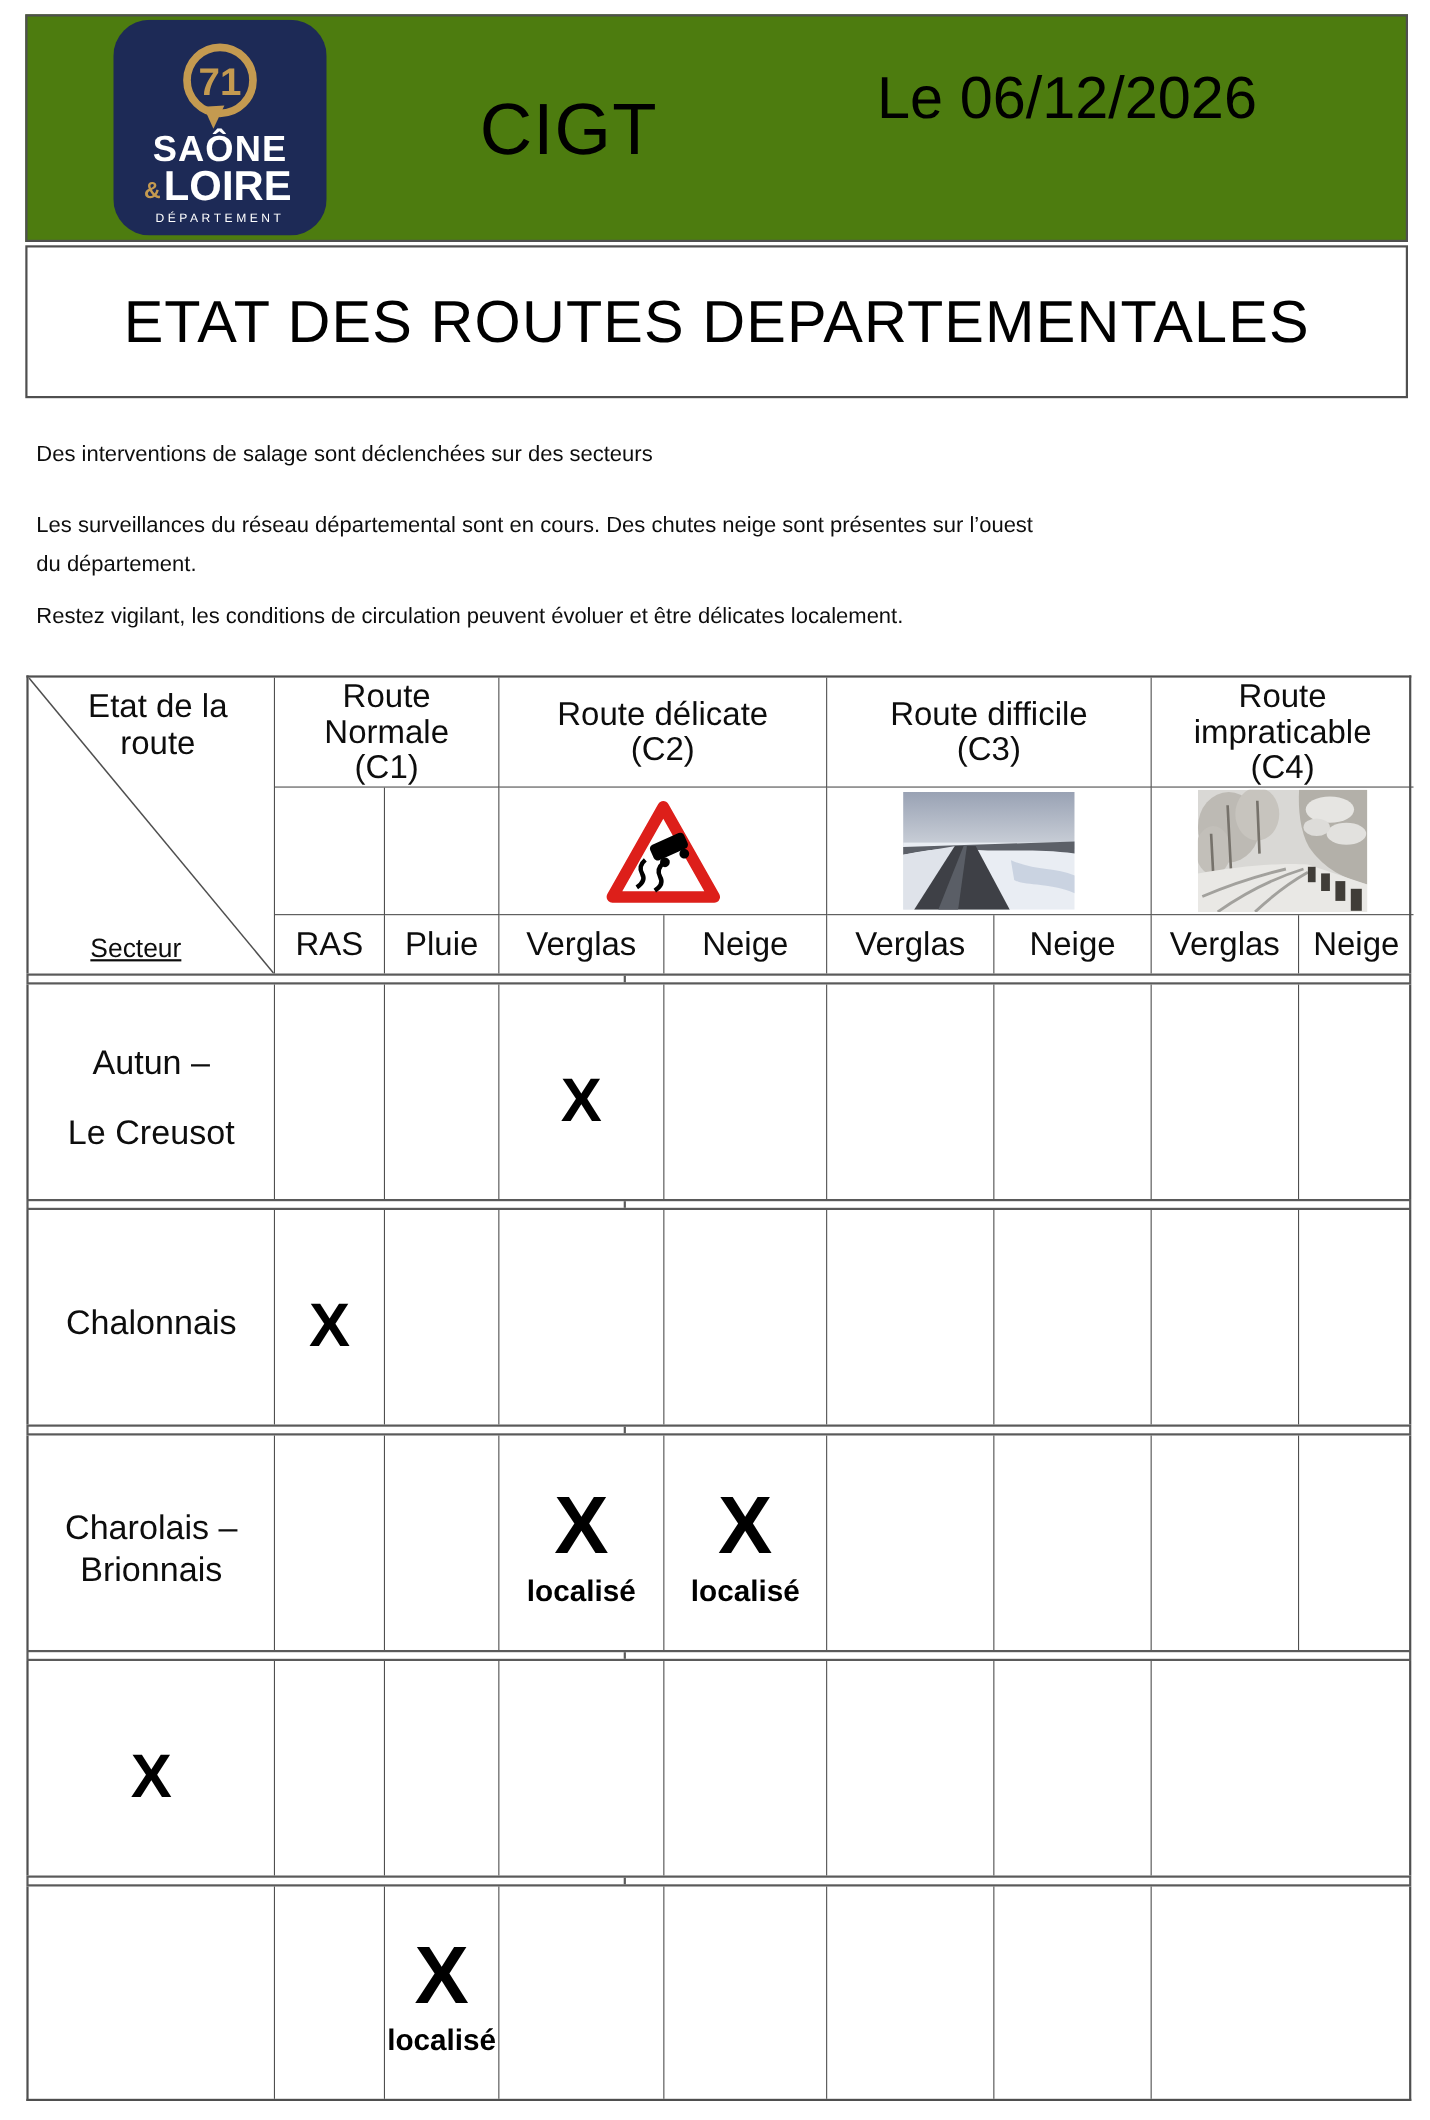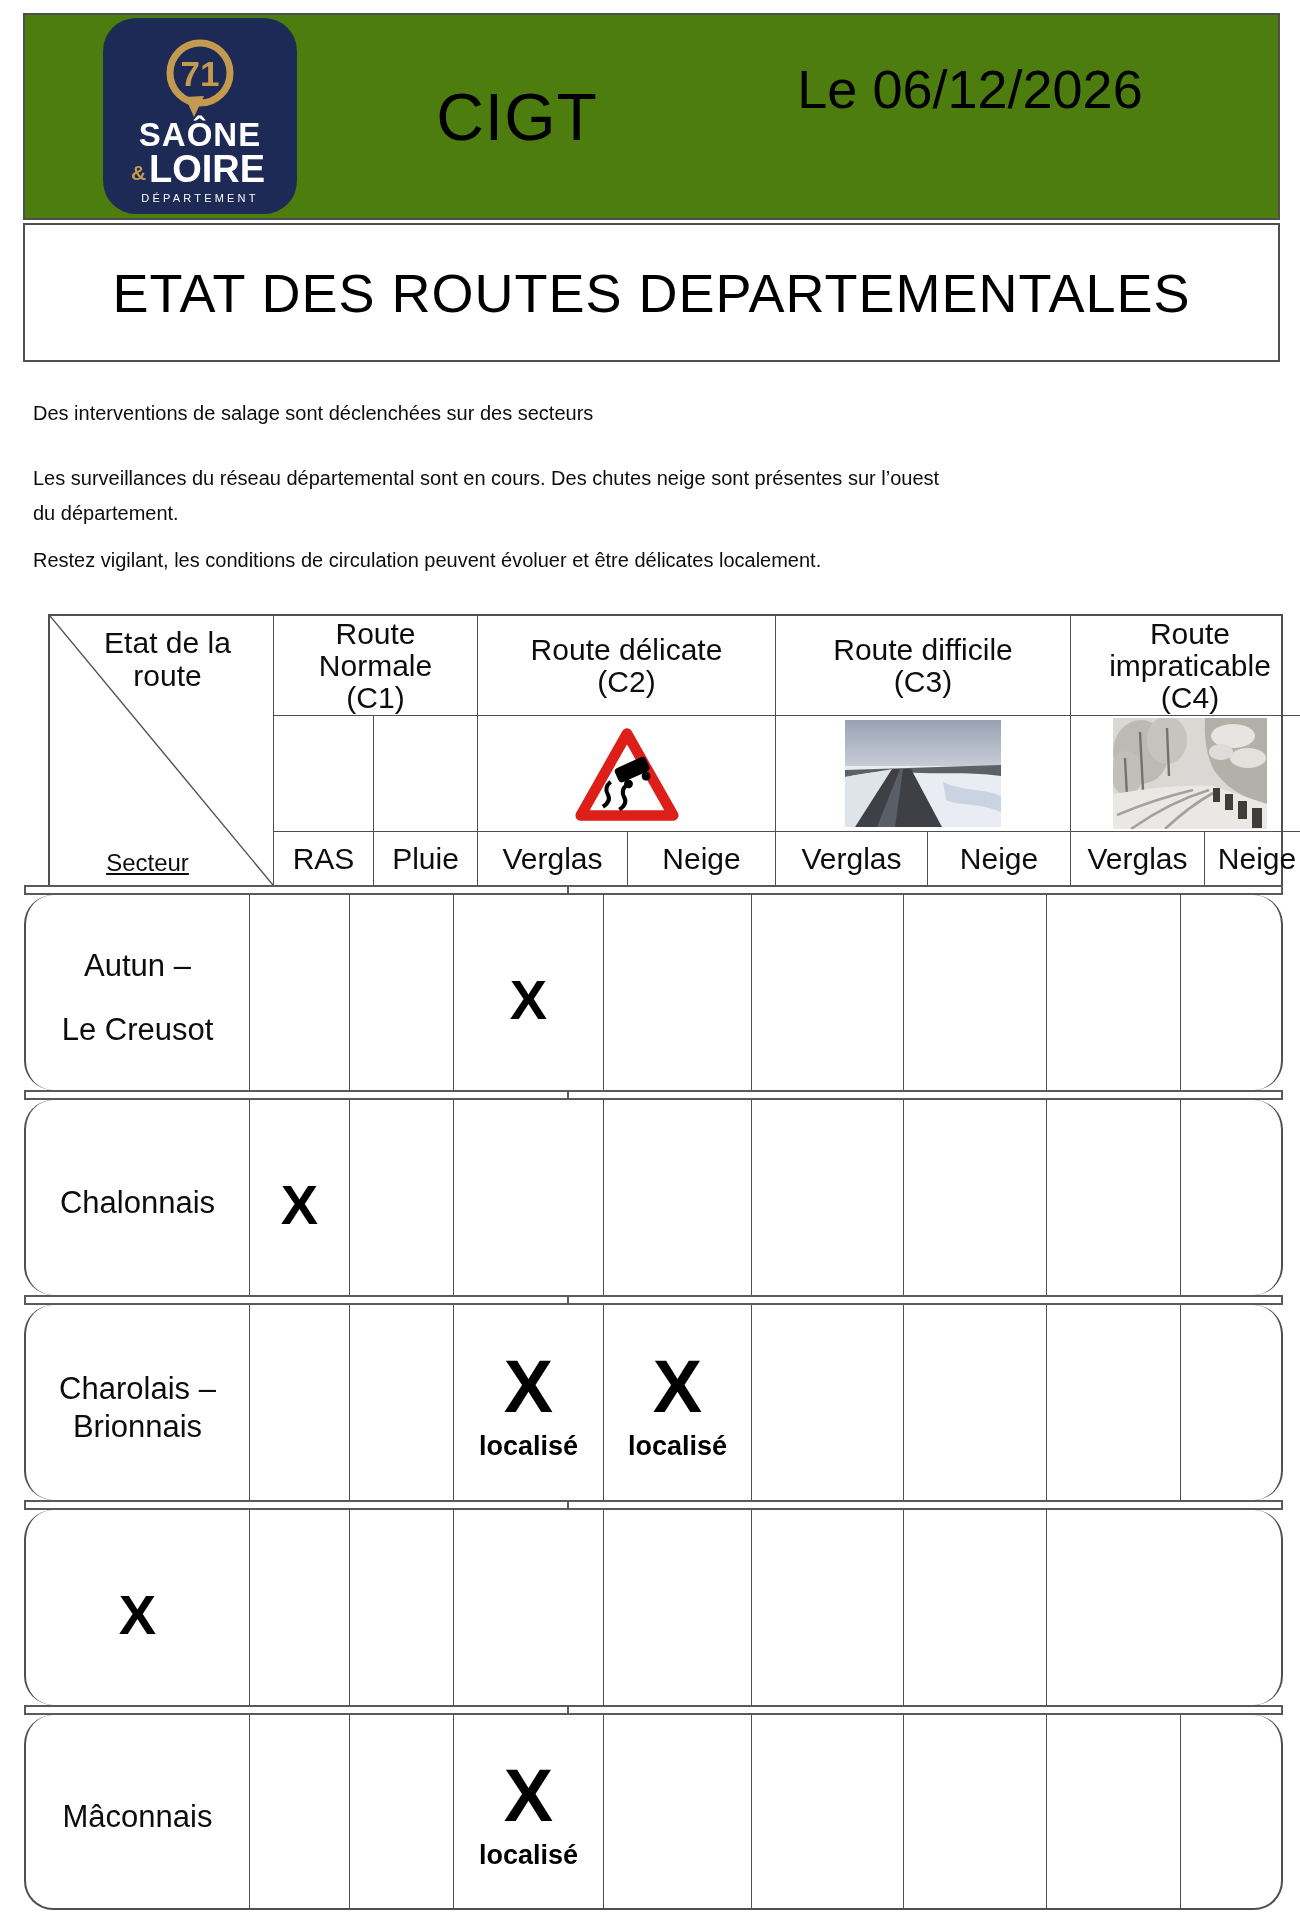--- a/index.html
+++ b/index.html
@@ -41,21 +41,20 @@
   
   .road-table{position:absolute;left:24px;top:614px;width:1259px;}
   .grid{
     display:grid;
     grid-template-columns:224px 100px 104px 150px 148px 152px 143px 134px 104px;
     box-sizing:border-box;
   }
   .thead{
     border:2px solid #4f4f4f;border-bottom:none;
     grid-template-rows:100px 116px 53px;
-    margin-left:24px;
   }
   .cell{box-sizing:border-box;position:relative;}
   .b-r{border-right:1.5px solid #4f4f4f;}
   .b-b{border-bottom:1.5px solid #4f4f4f;}
 
   .corner{grid-row:1/4;grid-column:1/2;}
   .corner .diag{position:absolute;left:0;top:0;width:100%;height:100%;}
   .corner-top{position:absolute;top:10px;left:12px;right:0;text-align:center;
     font-size:30px;line-height:33px;}
   .corner-bottom{position:absolute;bottom:8px;left:0;right:28px;text-align:center;
@@ -67,21 +66,21 @@
 
   .sep{
     height:6px;border-top:2px solid #5a5a5a;border-bottom:2px solid #5a5a5a;
     border-left:2px solid #5a5a5a;border-right:2px solid #5a5a5a;
     box-sizing:content-box;position:relative;
   }
   .sep .tick{position:absolute;left:541px;top:0;width:2px;height:100%;background:#5a5a5a;}
 
   .body-row{
     height:195px;
-    border-left:2px solid #4f4f4f;border-right:2px solid #4f4f4f;border-radius:29px;
+    border-left:2px solid #4f4f4f;border-right:2px solid #4f4f4f;
   }
   .sector-cell{display:flex;align-items:center;justify-content:center;text-align:center;
     padding-top:10px;}
   .sector-label{font-size:31px;line-height:38px;}
   .sector-label.wide{line-height:64px;}
   .mark-cell{display:flex;flex-direction:column;align-items:center;justify-content:center;
     padding-top:14px;}
   .x-plain{font-size:56px;font-weight:700;line-height:50px;color:#000;}
   .x-big{font-size:74px;font-weight:700;line-height:60px;color:#000;}
   .loc{font-size:27px;font-weight:700;margin-top:14px;color:#000;}
@@ -289,23 +288,20 @@
     <div class="cell b-r"></div>
     <div class="cell b-r"></div>
     <div class="cell"></div>
   </div>
 
   <div class="sep">
       <div class="tick"></div>
     </div>
 
   <div class="grid body-row bottom-close">
-    <div class="cell sector-cell b-r">
-        <div class="sector-label">Mâconnais</div>
-      </div>
     <div class="cell b-r"></div>
     <div class="cell b-r"></div>
     <div class="cell mark-cell b-r">
       <span class="x-big">X</span>
       <span class="loc">localisé</span>
     </div>
     <div class="cell b-r"></div>
     <div class="cell b-r"></div>
     <div class="cell b-r"></div>
     <div class="cell b-r"></div>

